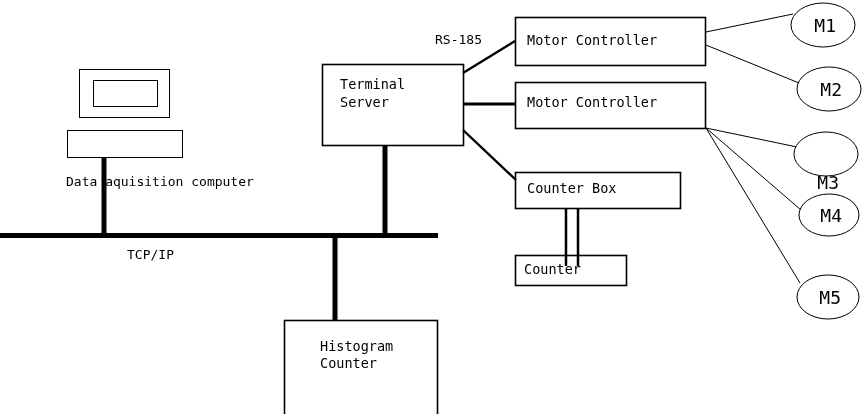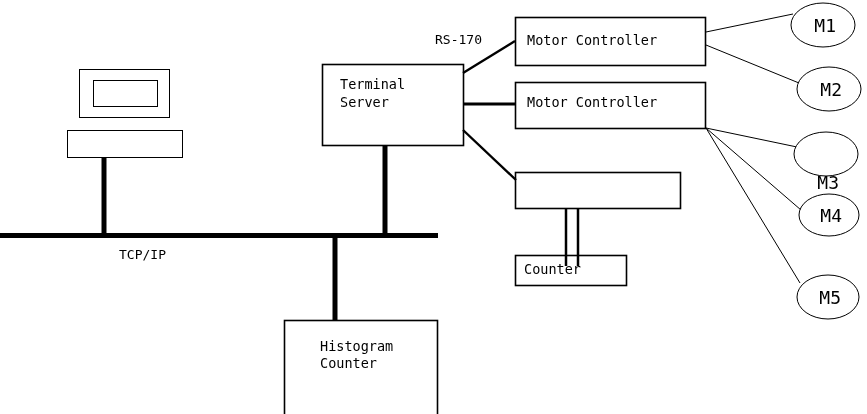--- a/index.html
+++ b/index.html
@@ -93,30 +93,32 @@
 
   </svg>
 
   <div class="lbl lbl-node" style="left:340px; top:76px;">Terminal</div>
   <div class="lbl lbl-node" style="left:340px; top:94px;">Server</div>
 
   <div class="lbl lbl-node" style="left:527px; top:32px;">Motor Controller</div>
 
   <div class="lbl lbl-node" style="left:527px; top:94px;">Motor Controller</div>
 
+  <div class="lbl lbl-node" style="left:527px; top:180px;">Counter Box</div>
 
   <div class="lbl lbl-node" style="left:524px; top:261px;">Counter</div>
 
   <div class="lbl lbl-node" style="left:320px; top:338px;">Histogram</div>
   <div class="lbl lbl-node" style="left:320px; top:355px;">Counter</div>
 
+  <div class="lbl" style="left:66px; top:173px;">Data aquisition computer</div>
 
-  <div class="lbl" style="left:119px; top:246px;">TCP/IP</div>
+  <div class="lbl" style="left:127px; top:246px;">TCP/IP</div>
 
-  <div class="lbl" style="left:435px; top:31px;">RS-170</div>
+  <div class="lbl" style="left:435px; top:31px;">RS-185</div>
 
   <div class="lbl lbl-motor" style="left:810px; top:17px; width:26px;">M1</div>
   <div class="lbl lbl-motor" style="left:816px; top:81px; width:26px;">M2</div>
   <div class="lbl lbl-motor" style="left:813px; top:146px; width:26px;margin-top:28px;">M3</div>
   <div class="lbl lbl-motor" style="left:816px; top:207px; width:26px;">M4</div>
   <div class="lbl lbl-motor" style="left:815px; top:289px; width:26px;">M5</div>
 
 </div>
 
 </body></html>

